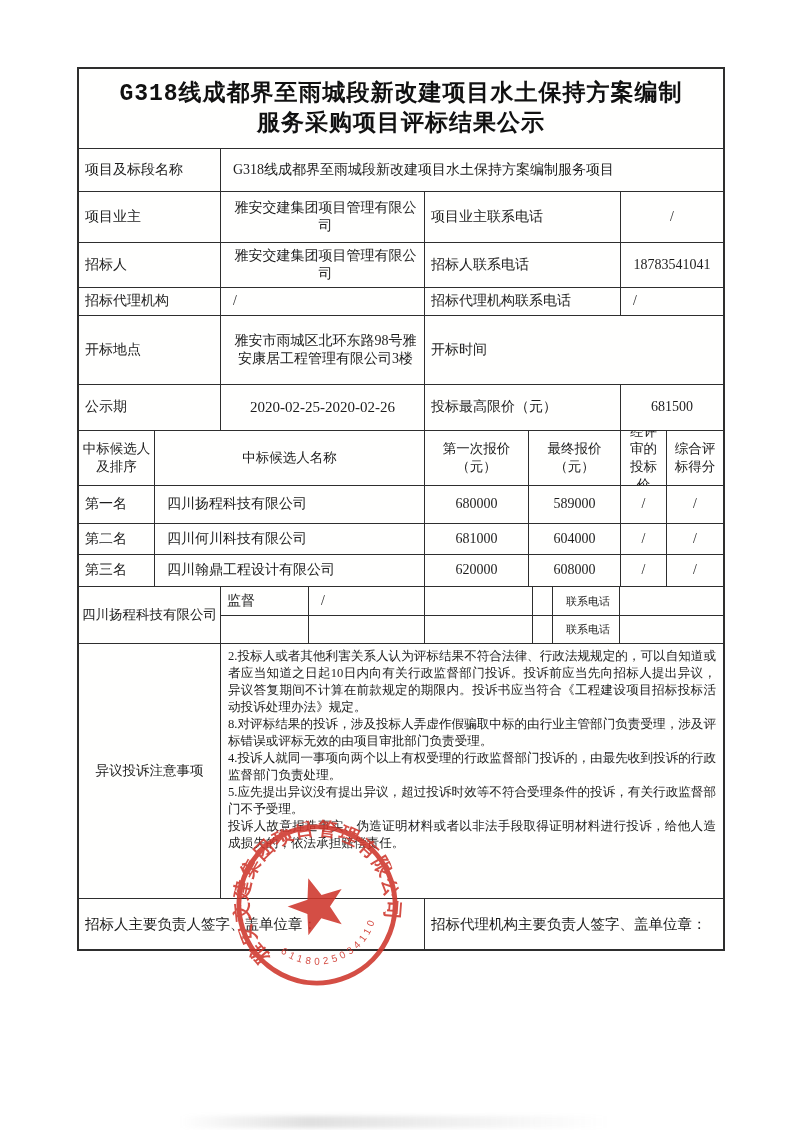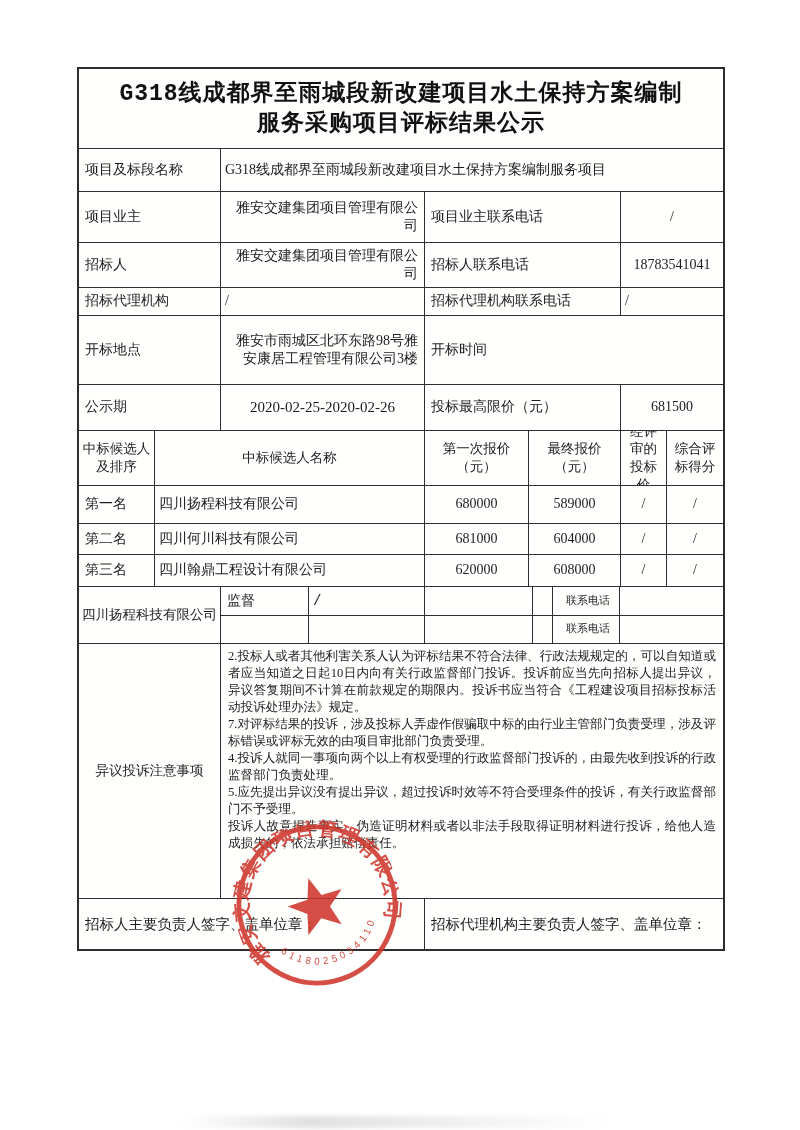--- a/index.html
+++ b/index.html
@@ -13,31 +13,31 @@
     background:#fffffe;
   }
   .row{display:flex;flex:0 0 auto;border-top:1px solid #2e2e2e;box-sizing:border-box;}
   .row:first-child{border-top:none;}
   .cell{
     box-sizing:border-box;border-left:1px solid #2e2e2e;display:flex;align-items:center;
     font-size:14px;line-height:1.3;overflow:hidden;padding:2px 6px;
   }
   .cell:first-child{border-left:none;}
   .lbl{justify-content:flex-start;text-align:left;}
-  .val-left{justify-content:flex-start;text-align:right;padding-left:4px;}
+  .val-left{justify-content:flex-start;text-align:center;padding-left:12px;}
   .val-center{justify-content:center;text-align:center;}
   .title-row{align-items:center;justify-content:center;}
   .doc-title{
     width:100%;text-align:center;font-family:"Liberation Sans",sans-serif;
     font-weight:bold;font-size:23px;line-height:30px;letter-spacing:1px;color:#111;
   }
   .doc-title span{display:block;font-family:Liberation Mono, monospace;}
   .hdr{justify-content:center;text-align:center;font-size:13.5px;padding:2px 3px;}
   .sup-block{flex:1;display:flex;flex-direction:column;}
-  .sup-row{display:flex;flex:0 0 auto;box-sizing:border-box;font-family:Liberation Mono, monospace;}
+  .sup-row{display:flex;flex:0 0 auto;box-sizing:border-box;}
   .sup-row + .sup-row{border-top:1px solid #2e2e2e;}
   .phone-clip{white-space:nowrap;overflow:hidden;padding-left:13px;font-size:11px;}
   .notice-content{
     flex:1;border-left:1px solid #2e2e2e;box-sizing:border-box;
     font-size:12.6px;line-height:17px;padding:4px 7px 2px 7px;text-align:justify;
   }
   .notice-content p{margin:0;}
   .seal{
     position:absolute;left:234px;top:822px;width:166px;height:166px;
     transform:rotate(-18deg);opacity:0.88;z-index:5;pointer-events:none;
@@ -156,21 +156,21 @@
           <div class="cell phone-clip" style="width:67px;padding-right:0">联系电话</div>
           <div class="cell" style="flex:1"></div>
         </div>
       </div>
     </div>
 
     <div class="row" style="height:255px">
       <div class="cell hdr" style="width:141px">异议投诉注意事项</div>
       <div class="notice-content">
         <p>2.投标人或者其他利害关系人认为评标结果不符合法律、行政法规规定的，可以自知道或者应当知道之日起10日内向有关行政监督部门投诉。投诉前应当先向招标人提出异议，异议答复期间不计算在前款规定的期限内。投诉书应当符合《工程建设项目招标投标活动投诉处理办法》规定。</p>
-        <p>7.对评标结果的投诉，涉及投标人弄虚作假骗取中标的由行业主管部门负责受理，涉及评标错误或评标无效的由项目审批部门负责受理。</p>
+        <p>8.对评标结果的投诉，涉及投标人弄虚作假骗取中标的由行业主管部门负责受理，涉及评标错误或评标无效的由项目审批部门负责受理。</p>
         <p>4.投诉人就同一事项向两个以上有权受理的行政监督部门投诉的，由最先收到投诉的行政监督部门负责处理。</p>
         <p>5.应先提出异议没有提出异议，超过投诉时效等不符合受理条件的投诉，有关行政监督部门不予受理。</p>
         <p>投诉人故意捏造事实、伪造证明材料或者以非法手段取得证明材料进行投诉，给他人造成损失的，依法承担赔偿责任。</p>
       </div>
     </div>
 
     <div class="row" style="flex:1">
       <div class="cell lbl" style="width:345px;font-size:14.5px">招标人主要负责人签字、盖单位章：</div>
       <div class="cell lbl" style="flex:1;font-size:14.5px">招标代理机构主要负责人签字、盖单位章：</div>
     </div>

